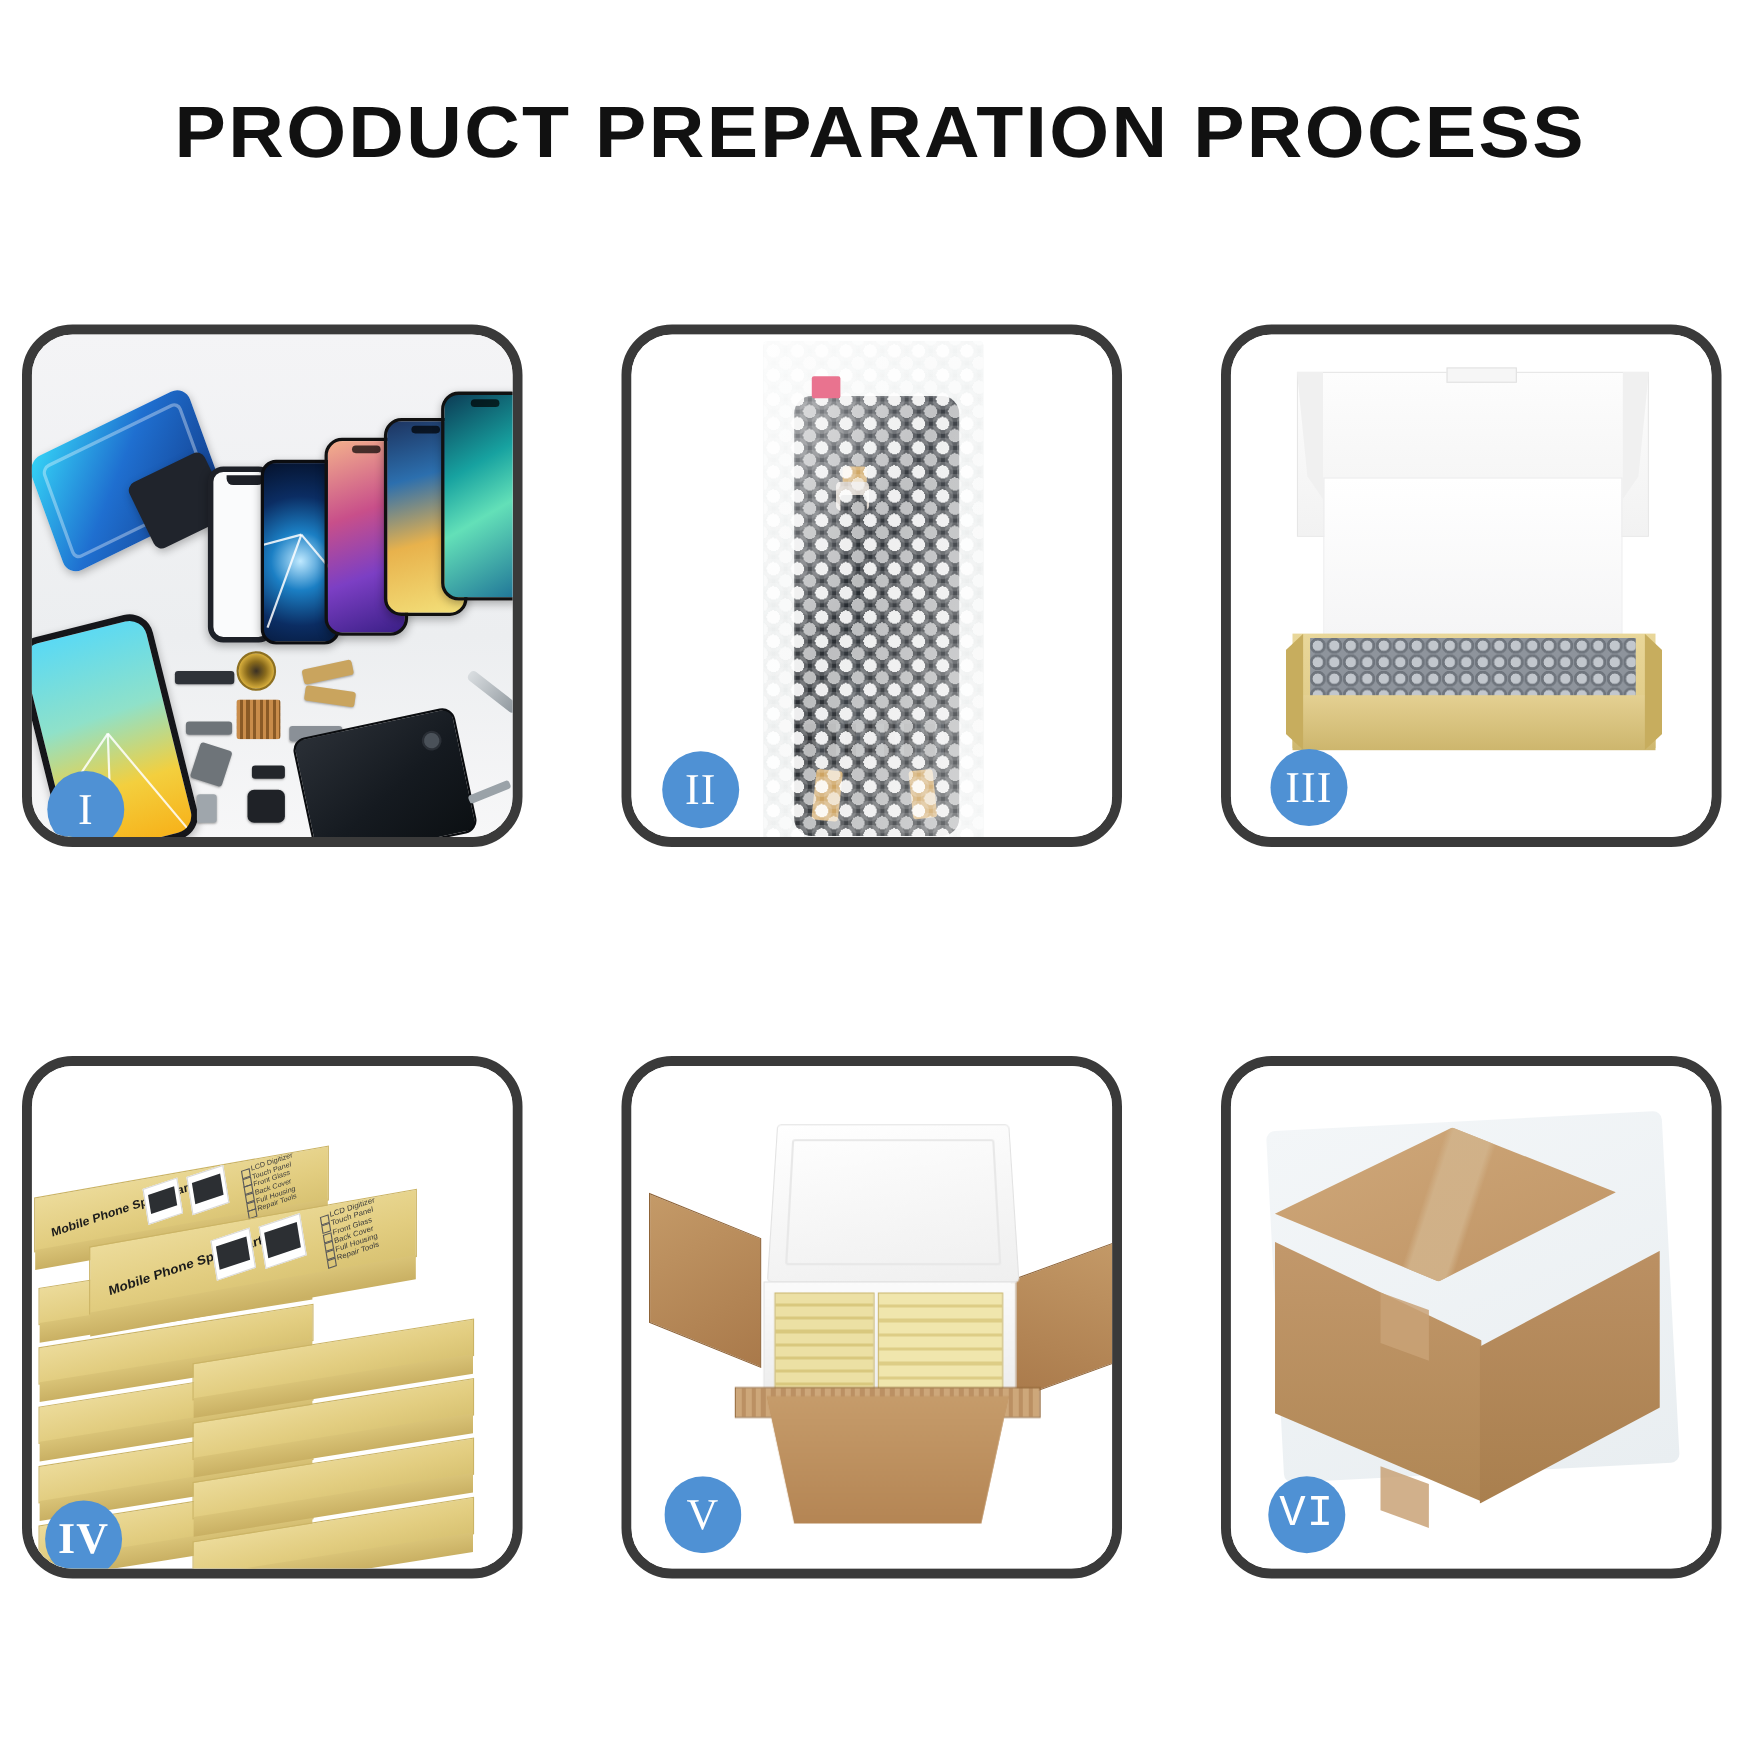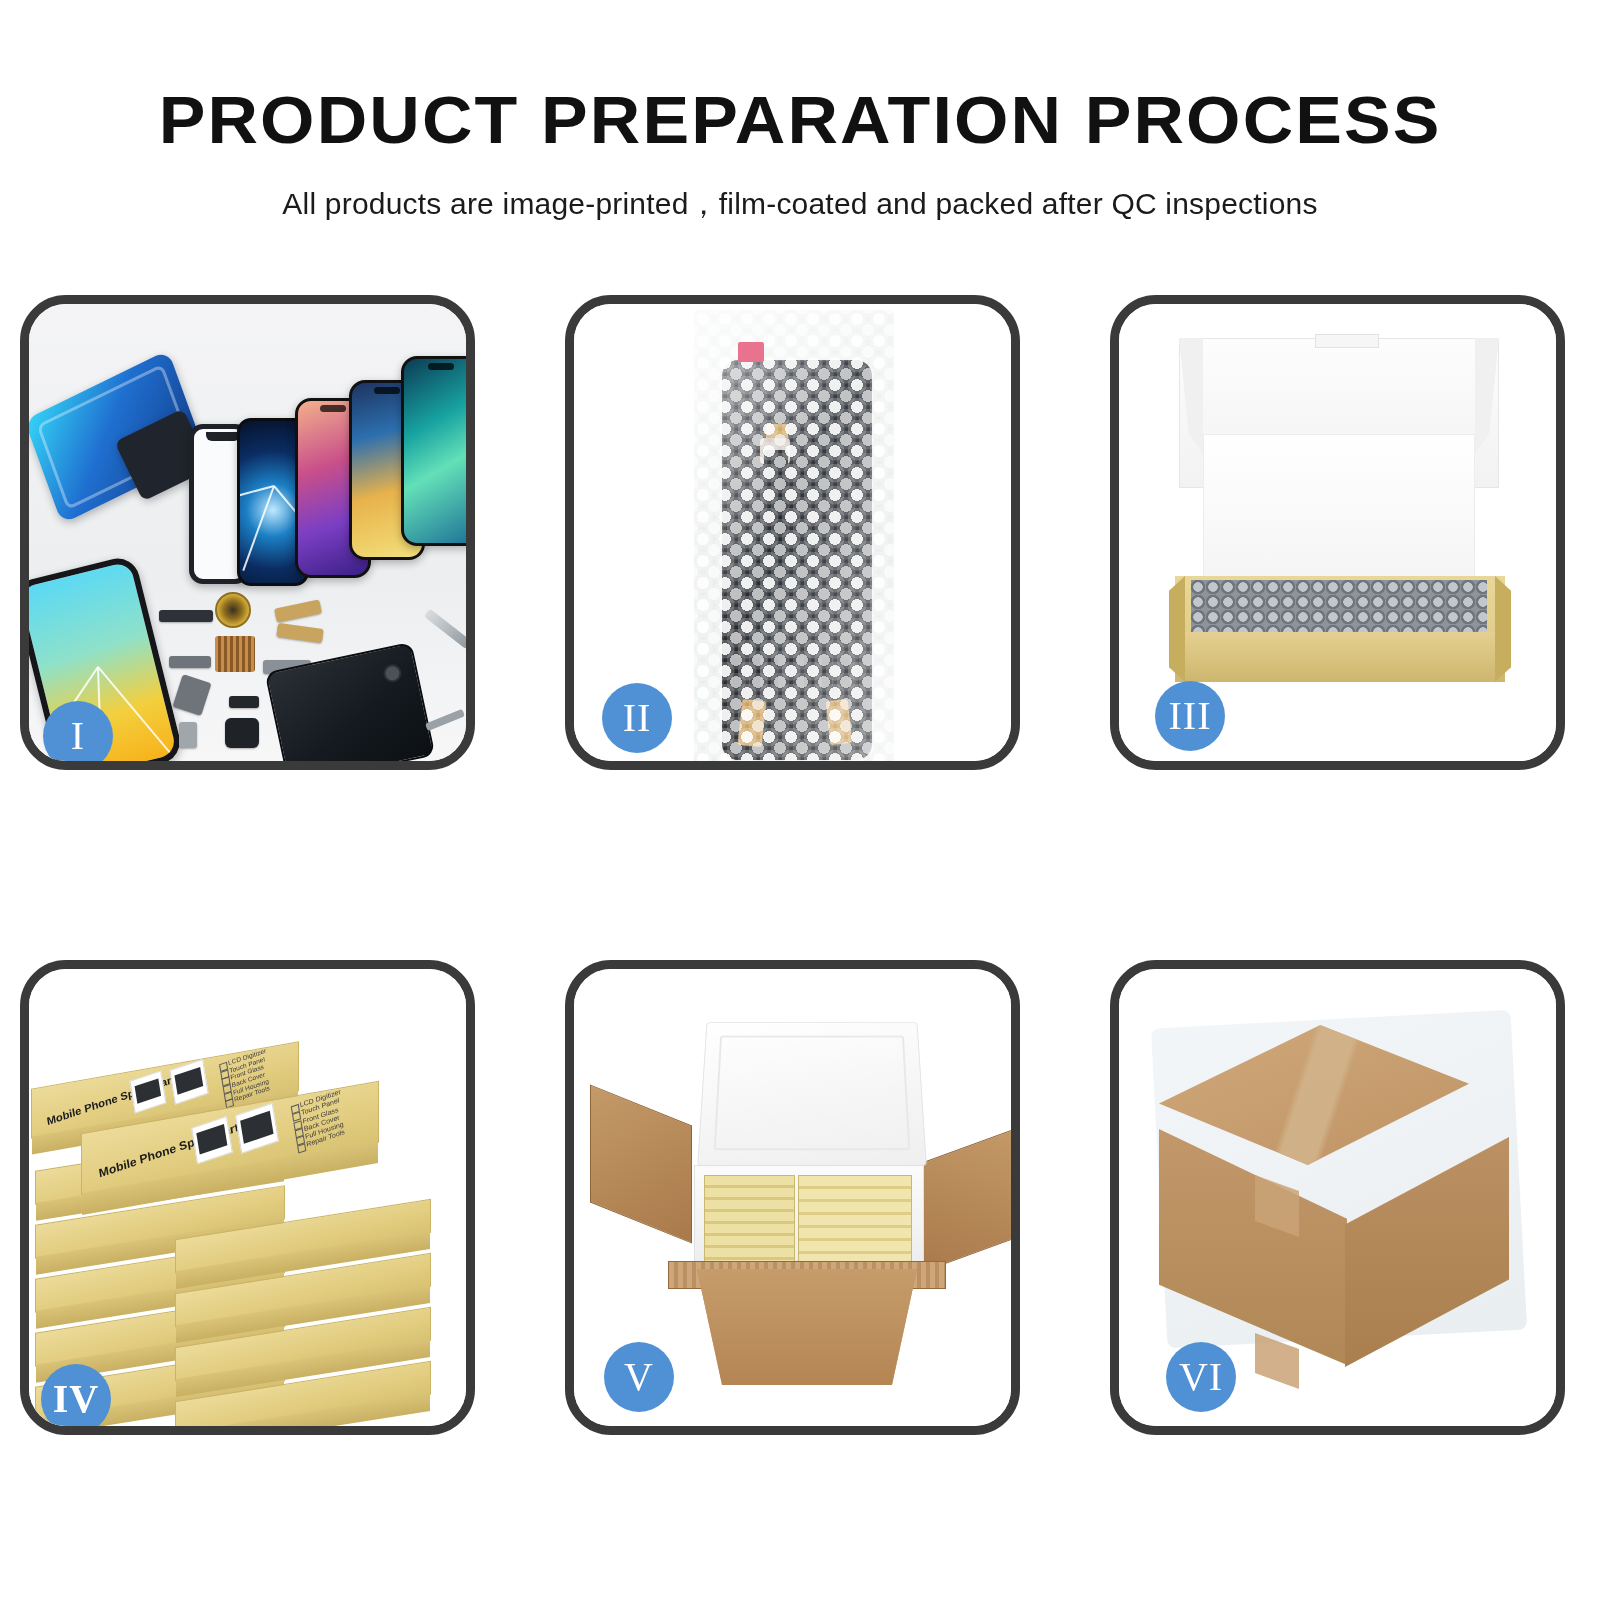--- a/index.html
+++ b/index.html
@@ -28,21 +28,21 @@
 
   .badge { position:absolute; width:70px; height:70px; border-radius:50%;
            background:#4f91d4; color:#ffffff; display:flex; align-items:center; justify-content:center;
            font-family:"Liberation Serif", serif; font-size:40px; line-height:1; z-index:40;
            letter-spacing:1px; }
   .badge.b1 { left:14px;  bottom:-10px; }
   .badge.b2 { left:28px;  bottom:8px; }
   .badge.b3 { left:36px;  bottom:10px; }
   .badge.b4 { left:12px;  bottom:-8px;font-weight:bold; }
   .badge.b5 { left:30px;  bottom:14px; }
-  .badge.b6 { left:47px;  bottom:14px; }
+  .badge.b6 { left:34px;  bottom:14px;font-family:Liberation Mono, monospace; }
 
   
   .p1bg { position:absolute; inset:0; background:linear-gradient(#f4f4f6,#eceef0 60%,#f7f7f8); }
   .phone { position:absolute; border-radius:16px; box-shadow:0 3px 8px rgba(0,0,0,.28); }
   .ph-adh { left:6px; top:78px; width:160px; height:110px; border-radius:14px;
             background:linear-gradient(135deg,#35d6f7 0%,#1f6fd0 45%,#123a86 100%);
             transform:rotate(-26deg) skewX(-6deg); }
   .ph-adh::after{content:"";position:absolute;inset:10px;border:3px solid rgba(255,255,255,.35);border-radius:8px;}
   .ph-dark1 { left:96px; top:118px; width:76px; height:66px; background:#20242c; border-radius:8px;
               transform:rotate(-26deg); }
@@ -181,21 +181,20 @@
            background:linear-gradient(180deg,#bb9063,#a97f4e);
            clip-path:polygon(0 38%,100% 0,100% 62%,0 100%); }
   .tapeL { position:absolute; left:136px; top:214px; width:44px; height:46px; background:#c9a277; opacity:.85; transform:skewY(20deg);}
   .tapeL2{ position:absolute; left:136px; top:372px; width:44px; height:40px; background:#c9a277; opacity:.85; transform:skewY(20deg);}
 </style>
 </head>
 <body>
 
 <div class="header">
   <div class="title">PRODUCT PREPARATION PROCESS</div>
-  <div class="subtitle">All products are image-printed，film-coated and packed after QC inspections</div>
 </div>
 
 <div class="grid">
 
   <div class="row">
 
     <div class="panel c1">
       <div class="stage">
         <div class="p1bg"></div>
         <div class="phone ph-adh"></div>

